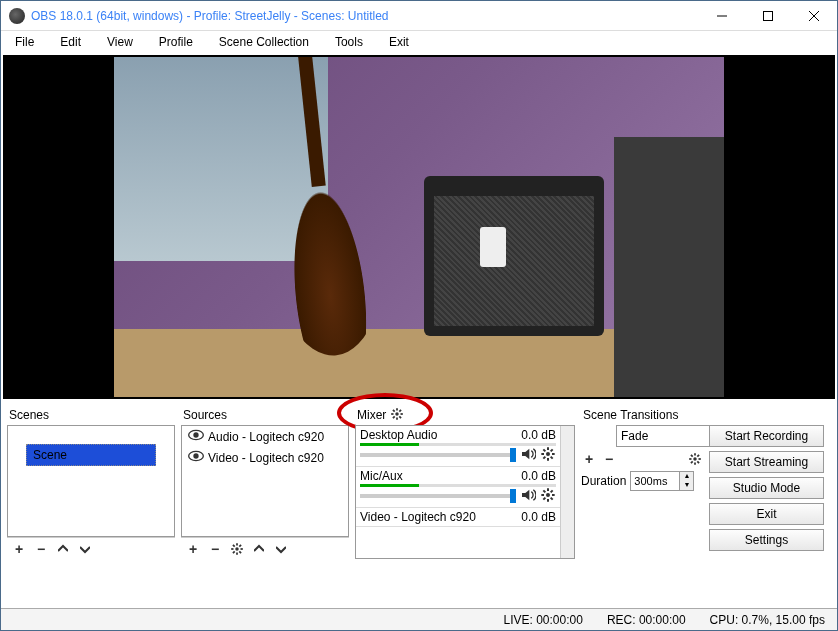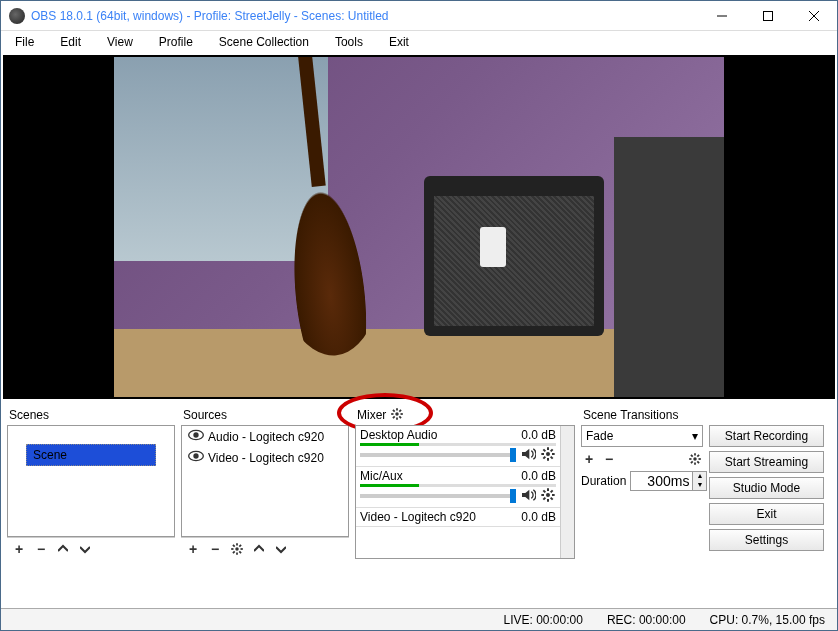--- a/index.html
+++ b/index.html
@@ -37,24 +37,24 @@
 .toolbar { height:22px; border-top:1px solid #ccc; display:flex; align-items:center; padding:0 4px; gap:6px; }
 .tb-btn { width:16px; height:16px; display:flex; align-items:center; justify-content:center; font-size:14px; font-weight:bold; color:#333; }
 .mixer-row { padding:2px 4px; border-bottom:1px solid #ddd; }
 .mixer-label { display:flex; justify-content:space-between; font-size:11px; }
 .mixer-ctrl { display:flex; align-items:center; gap:4px; height:18px; }
 .slider-track { flex:1; height:4px; background:#ccc; position:relative; }
 .slider-thumb { position:absolute; right:0; top:-5px; width:6px; height:14px; background:#0078d7; }
 .meter { height:3px; background:linear-gradient(to right,#0a0,#0a0 30%,#ddd 30%); margin-top:1px; }
 .icon-speaker,.icon-gear-sm { width:16px; height:16px; }
 .ellipse-annot { position:absolute; border:4px solid #c00; border-radius:50%; width:96px; height:40px; pointer-events:none; }
-.trans-select { width:100%; height:22px; border:1px solid #999; background:#fff; display:flex; align-items:center; justify-content:space-between; padding:0 4px; }
+.trans-select { width:100%; height:22px; border:1px solid #999; background:#fff; display:flex; align-items:center; justify-content:space-between; padding:0 4px;margin-left:35px; }
 .trans-row { display:flex; align-items:center; gap:4px; margin-top:4px; }
 .spinbox { display:flex; border:1px solid #999; height:20px; }
-.spinbox input { border:none; width:48px; padding:0 3px; font-size:14px;margin-left:13px; }
+.spinbox input { border:none; width:48px; padding:0 3px; font-size:11px; }
 .spinbox .spins { display:flex; flex-direction:column; width:14px; }
 .spinbox .spins div { flex:1; border-left:1px solid #999; font-size:7px; text-align:center; line-height:8px; background:#eee; }
 .statusbar { height:22px; border-top:1px solid #aaa; display:flex; align-items:center; justify-content:flex-end; gap:24px; padding:0 12px; font-size:12px; background:#f4f4f4; }
 .gear-svg{width:14px;height:14px;}
 .mixer-scroll{position:absolute;right:0;top:0;bottom:0;width:14px;background:#eee;border-left:1px solid #ccc;}
 .mixer-box{position:relative;}
 </style>
 </head>
 <body>
 

